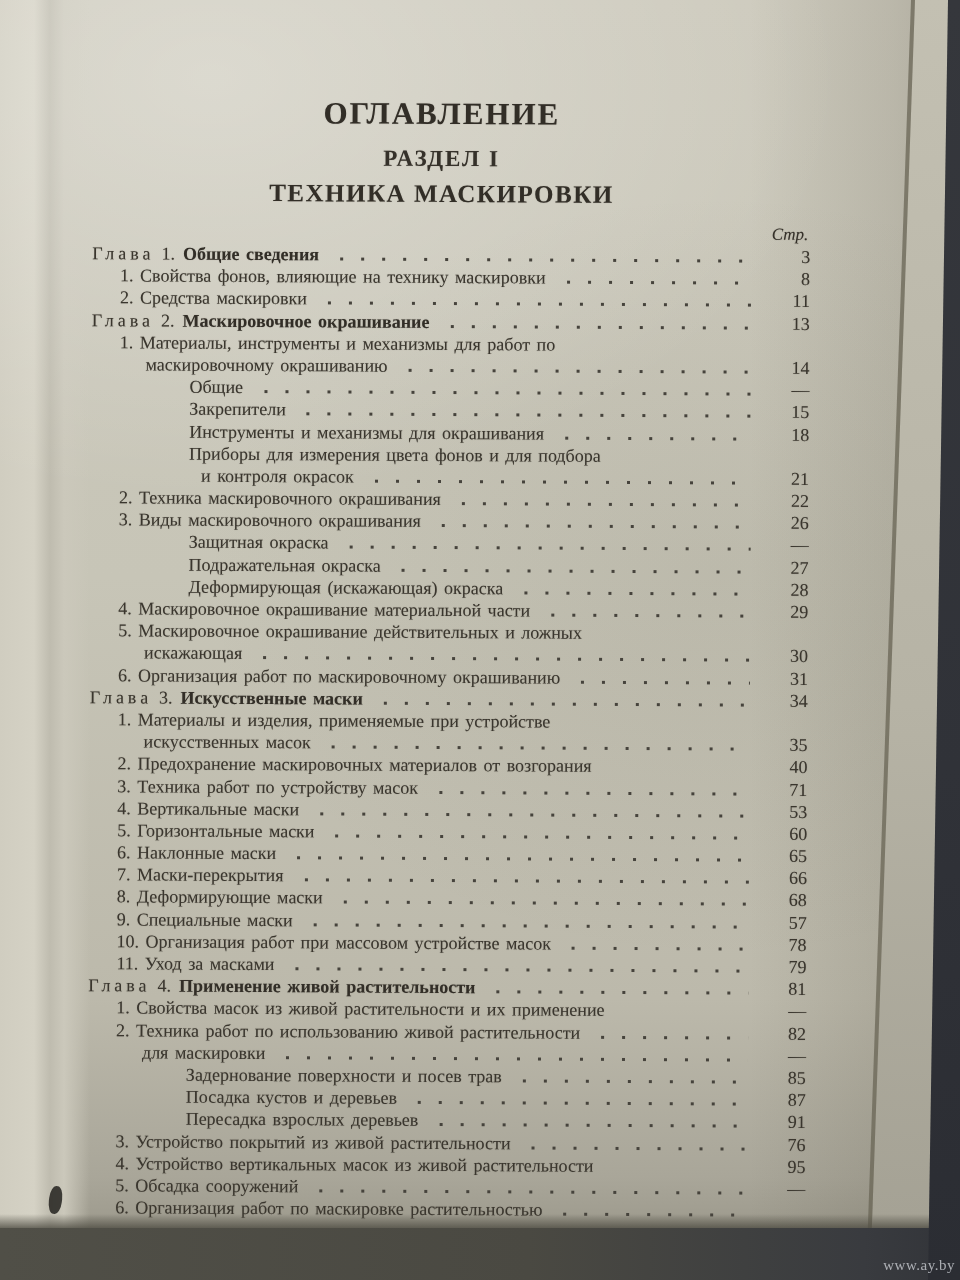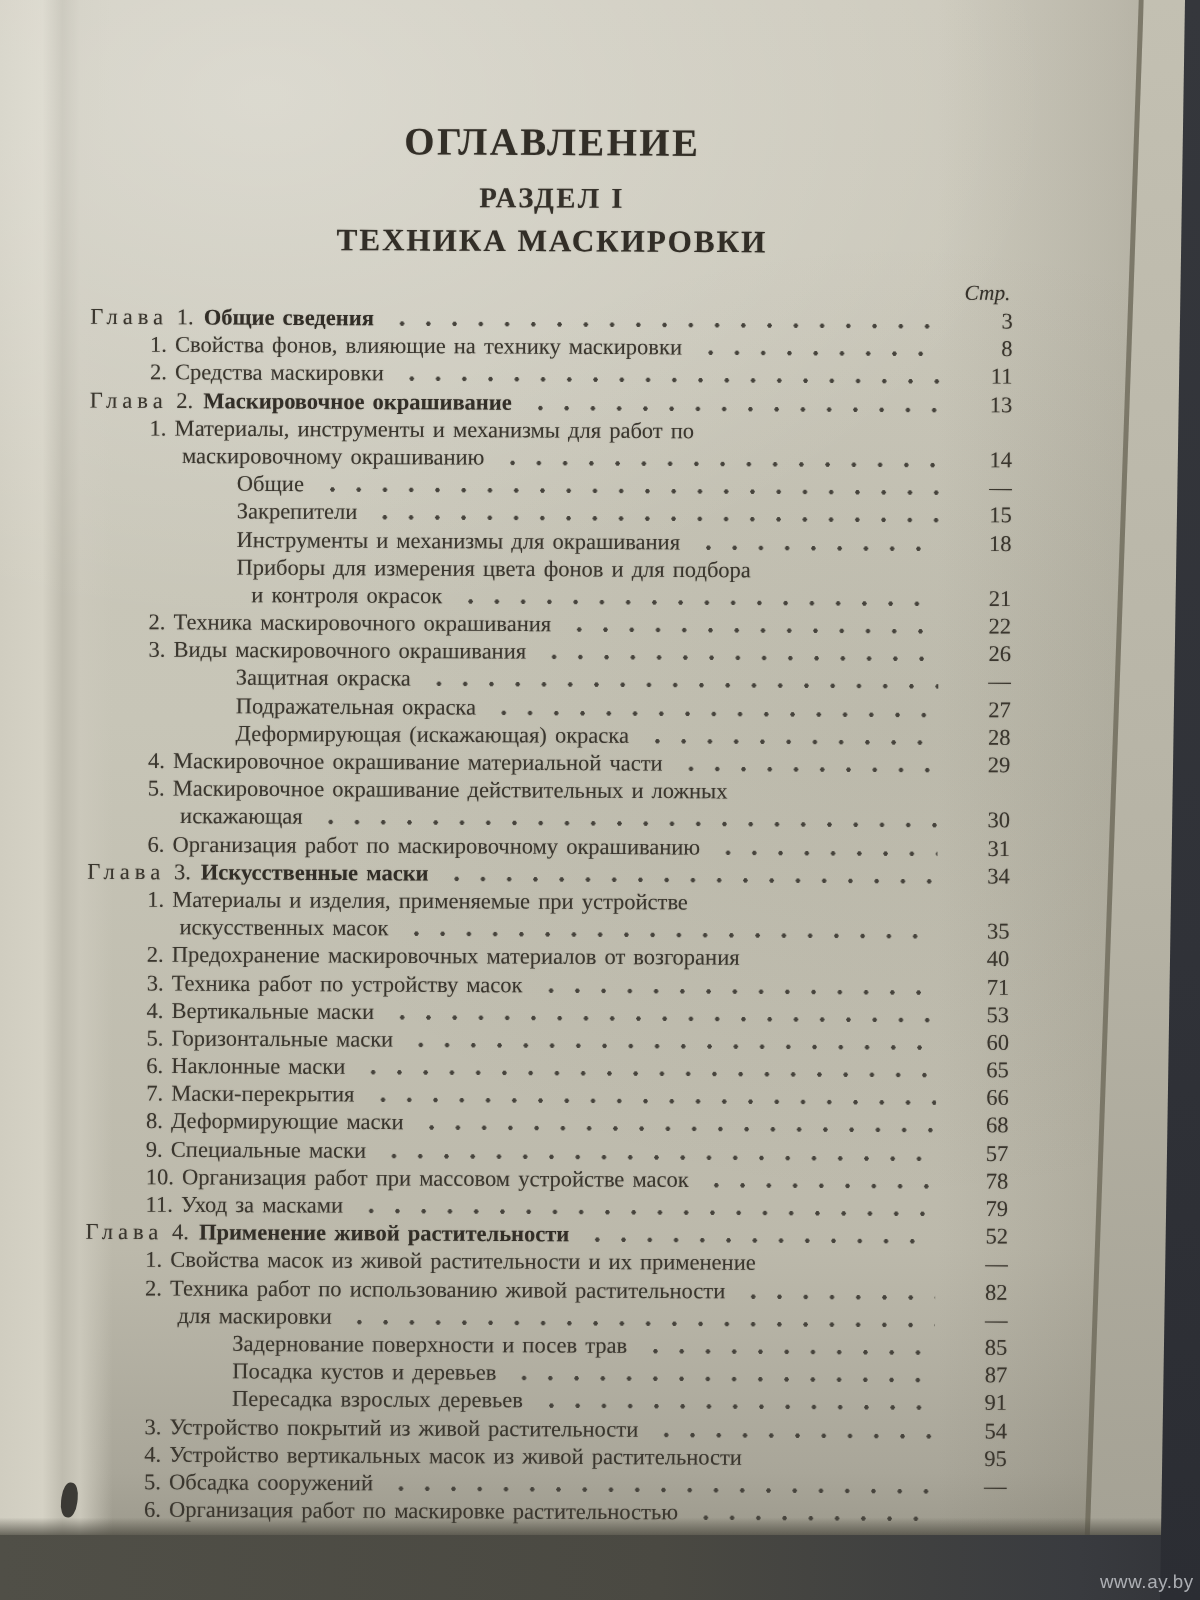--- a/index.html
+++ b/index.html
@@ -23,41 +23,41 @@
   .dark-bg{background:linear-gradient(180deg,#35373c 0%,#303238 60%,#2b2d33 100%);
     clip-path:polygon(948px 0,960px 0,960px 1280px,928px 1280px);z-index:5;}
   .bottom-band{position:absolute;left:0;right:0;bottom:0;height:52px;z-index:4;
     background:linear-gradient(90deg,#504f47 0%,#4a4942 55%,#393b3f 90%,#323439 100%);}
   .bottom-band::before{content:"";position:absolute;left:0;right:0;top:-14px;height:14px;
     background:linear-gradient(180deg,rgba(80,78,68,0),rgba(80,78,68,.8));}
   .corner-mark{position:absolute;left:49px;top:1186px;width:13px;height:28px;
     background:#23221e;border-radius:45%;transform:rotate(7deg);opacity:.85;z-index:3;}
 
   .watermark{position:absolute;right:5px;bottom:6px;z-index:6;
-    font-family:Liberation Sans, sans-serif;font-size:15px;letter-spacing:.5px;
+    font-family:Liberation Serif, serif;font-size:15px;letter-spacing:.5px;
     color:rgba(206,209,214,.78);}
 
   
   .content{position:absolute;left:70px;top:96px;width:738px;z-index:2;
     color:#3a362e;text-shadow:0 0 1px rgba(56,52,44,.35);transform:rotate(.3deg);}
   .t-main{text-align:center;font-weight:bold;font-size:31px;letter-spacing:2px;color:#322e27;}
   .t-sect{text-align:center;font-weight:bold;font-size:23px;letter-spacing:2px;margin-top:14px;color:#35312a;}
   .t-tech{text-align:center;font-weight:bold;font-size:25px;letter-spacing:1.5px;margin-top:8px;color:#322e27;}
 
   .toc{margin-top:16px;font-size:18px;}
   .col-head{text-align:right;font-style:italic;font-size:17px;height:20px;line-height:18px;
     padding-right:2px;color:#35312a;}
   .row{display:flex;align-items:baseline;height:22.2px;line-height:22.2px;white-space:nowrap;word-spacing:2px;}
   .row .label{flex:0 0 auto;}
   .leader{flex:1 1 auto;min-width:8px;height:100%;align-self:stretch;margin:0 6px 0 10px;
     background-image:radial-gradient(circle,#46433c 1.6px,rgba(0,0,0,0) 1.8px);
     background-size:21px 5px;background-repeat:repeat-x;background-position:2px 13px;}
   .no-dots .leader{background-image:none;}
   .ref{flex:0 0 52px;text-align:right;}
-  .r-chapter .ch-prefix{letter-spacing:4px;margin-right:7px;}
+  .r-chapter .ch-prefix{letter-spacing:4px;margin-right:7px;margin-left:20px;}
   .r-chapter .ch-num{margin-right:8px;}
   .r-chapter .ch-title{font-weight:bold;color:#322e27;}
   .r-item{padding-left:48px;}
   .r-cont{padding-left:74px;}
   .r-sub{padding-left:118px;}
   .r-cont2{padding-left:130px;}
   .folio{margin-top:8px;text-align:right;font-size:20px;font-weight:bold;
     padding-right:4px;color:#35312a;}
 </style>
 </head>
@@ -247,21 +247,21 @@
         <div class="row r-item">
           <span class="label">11. Уход за масками</span>
           <span class="leader"></span>
           <span class="ref">79</span>
         </div>
         <div class="row r-chapter">
           <span class="ch-prefix">Глава</span>
           <span class="ch-num">4.</span>
           <span class="ch-title">Применение живой растительности</span>
           <span class="leader"></span>
-          <span class="ref">52</span>
+          <span class="ref">81</span>
         </div>
         <div class="row r-item no-dots">
           <span class="label">1. Свойства масок из живой растительности и их применение</span>
           <span class="leader"></span>
           <span class="ref">—</span>
         </div>
         <div class="row r-item">
           <span class="label">2. Техника работ по использованию живой растительности</span>
           <span class="leader"></span>
           <span class="ref">82</span>
@@ -282,21 +282,21 @@
           <span class="ref">87</span>
         </div>
         <div class="row r-sub">
           <span class="label">Пересадка взрослых деревьев</span>
           <span class="leader"></span>
           <span class="ref">91</span>
         </div>
         <div class="row r-item">
           <span class="label">3. Устройство покрытий из живой растительности</span>
           <span class="leader"></span>
-          <span class="ref">54</span>
+          <span class="ref">76</span>
         </div>
         <div class="row r-item no-dots">
           <span class="label">4. Устройство вертикальных масок из живой растительности</span>
           <span class="leader"></span>
           <span class="ref">95</span>
         </div>
         <div class="row r-item">
           <span class="label">5. Обсадка сооружений</span>
           <span class="leader"></span>
           <span class="ref">—</span>

